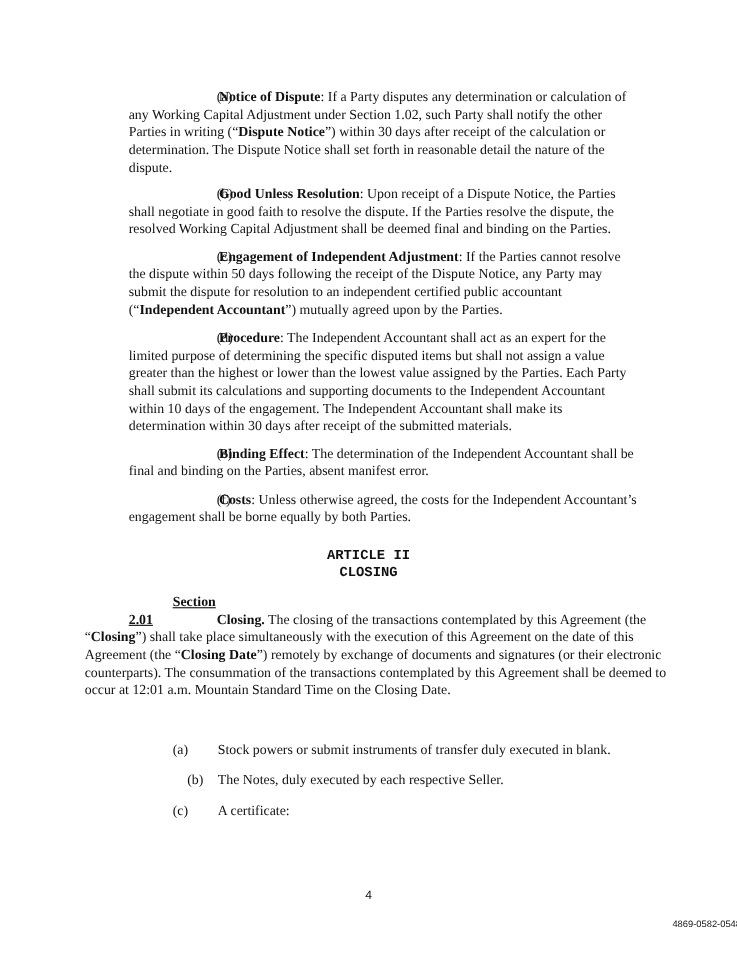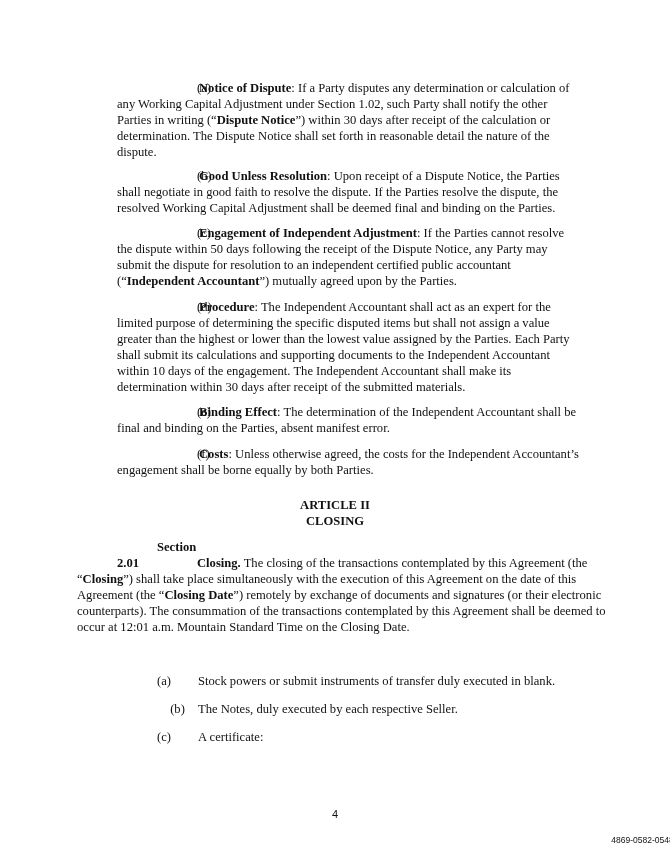--- a/index.html
+++ b/index.html
@@ -12,21 +12,21 @@
   }
   .page { position: absolute; left: 0; top: 0; width: 670px; height: 867px; }
   .block { position: absolute; }
   .narrow { left: 117px; width: 465px; }
   .wide { left: 77px; width: 540px; }
   p { margin: 0; text-align: left; }
   .para-indent { text-indent: 40px; }
   .lbl { display: inline-block; width: 42px; }
   b { font-weight: bold; }
   .center { text-align: center; font-weight: bold; }
-  .sec-head { display: inline-block; width: 80px; font-weight: bold; }
+  .sec-head { display: inline-block; width: 80px; font-weight: bold; text-decoration: underline; }
   .list-item { position: absolute; left: 157px; }
   .list-item .num { display: inline-block; width: 41px; }
   .page-num { position: absolute; top: 806px; left: 0; width: 670px; text-align: center;
     font-family: "Liberation Sans", "DejaVu Sans", sans-serif; font-size: 11px; }
   .doc-id { position: absolute; top: 832px; left: 0; width: 670px; text-align: right;
     font-family: "Liberation Sans", "DejaVu Sans", sans-serif; font-size: 8.5px; padding-left: 15px; }
 </style>
 </head>
 <body>
 
@@ -61,21 +61,21 @@
       <span class="lbl">(f)</span><b>Costs</b><span>: Unless otherwise agreed, the costs for the Independent Accountant’s engagement shall be borne equally by both Parties.</span>
     </p>
   </div>
 
   <div class="block narrow" style="top:404px;">
     <p class="para-indent">
       <span class="lbl">(e)</span><b>Binding Effect</b><span>: The determination of the Independent Accountant shall be final and binding on the Parties, absent manifest error.</span>
     </p>
   </div>
 
-  <div class="block" style="top:497px; left:0; width:670px;">
+  <div class="block" style="top:497px; left:0; width:670px;font-family:Liberation Mono, monospace;">
     <p class="center">ARTICLE II</p>
     <p class="center">CLOSING</p>
   </div>
 
   <div class="block wide" style="top:539px;">
     <p class="para-indent">
       <span class="sec-head">Section 2.01</span><b>Closing.</b><span> The closing of the transactions contemplated by this Agreement (the “</span><b>Closing</b><span>”) shall take place simultaneously with the execution of this Agreement on the date of this Agreement (the “</span><b>Closing Date</b><span>”) remotely by exchange of documents and signatures (or their electronic counterparts). The consummation of the transactions contemplated by this Agreement shall be deemed to occur at 12:01 a.m. Mountain Standard Time on the Closing Date.</span>
     </p>
   </div>
 

